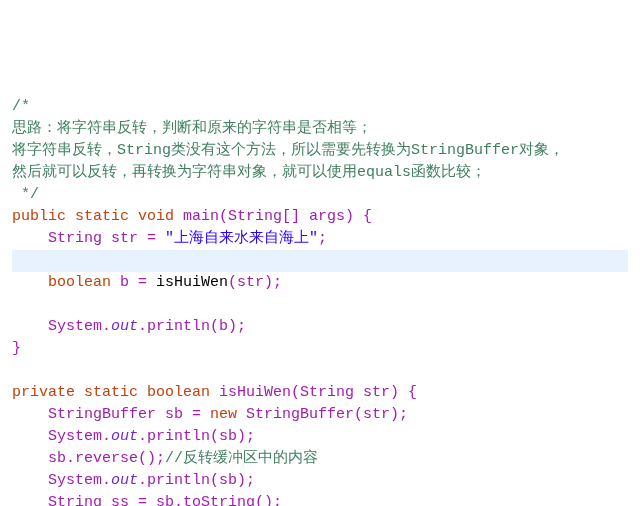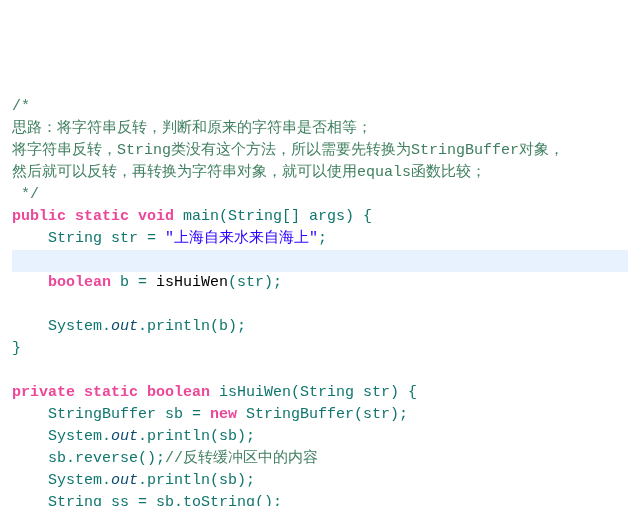--- a/index.html
+++ b/index.html
@@ -8,25 +8,25 @@
     background: #ffffff;
     font-family: Consolas, "Courier New", monospace;
     font-size: 15px;
     line-height: 22px;
     color: #000000;
     white-space: pre;
   }
   .line { display: block; min-height: 22px; }
   .line.highlight { background: #e8f2fe; width: 100%; }
   .comment-green { color: #3f7f5f; }
-  .keyword { color: #ec4899; font-weight: bold; }
+  .keyword { color: #c2410c; font-weight: normal; }
   .string-lit { color: #2a00ff; }
-  .field-static { color: #0c4a6e; font-style: italic; }
+  .field-static { color: #6d28d9; font-style: italic; }
   .method-call-italic { }
-  .plain { color: #0f766e; }
+  .plain { color: #a21caf; }
 </style>
 </head>
 <body>
 
 
 
 <div id="code-container"><div class="line"><span class="comment-green">/*</span></div><div class="line"><span class="comment-green">思路：将字符串反转，判断和原来的字符串是否相等；</span></div><div class="line"><span class="comment-green">将字符串反转，String类没有这个方法，所以需要先转换为StringBuffer对象，</span></div><div class="line"><span class="comment-green">然后就可以反转，再转换为字符串对象，就可以使用equals函数比较；</span></div><div class="line"><span class="comment-green"> */</span></div><div class="line"><span class="keyword">public</span><span class="plain"> </span><span class="keyword">static</span><span class="plain"> </span><span class="keyword">void</span><span class="plain"> main(String[] args) {</span></div><div class="line"><span class="plain">    String str = </span><span class="string-lit">"上海自来水来自海上"</span><span class="plain">;</span></div><div class="line highlight"><span class="plain">    </span></div><div class="line"><span class="plain">    </span><span class="keyword">boolean</span><span class="plain"> b = </span><span class="method-call-italic">isHuiWen</span><span class="plain">(str);</span></div><div class="line"><span class="plain"></span></div><div class="line"><span class="plain">    System.</span><span class="field-static">out</span><span class="plain">.println(b);</span></div><div class="line"><span class="plain">}</span></div><div class="line"><span class="plain"></span></div><div class="line"><span class="keyword">private</span><span class="plain"> </span><span class="keyword">static</span><span class="plain"> </span><span class="keyword">boolean</span><span class="plain"> isHuiWen(String str) {</span></div><div class="line"><span class="plain">    StringBuffer sb = </span><span class="keyword">new</span><span class="plain"> StringBuffer(str);</span></div><div class="line"><span class="plain">    System.</span><span class="field-static">out</span><span class="plain">.println(sb);</span></div><div class="line"><span class="plain">    sb.reverse();</span><span class="comment-green">//反转缓冲区中的内容</span></div><div class="line"><span class="plain">    System.</span><span class="field-static">out</span><span class="plain">.println(sb);</span></div><div class="line"><span class="plain">    String ss = sb.toString();</span></div></div>
 
 
 

